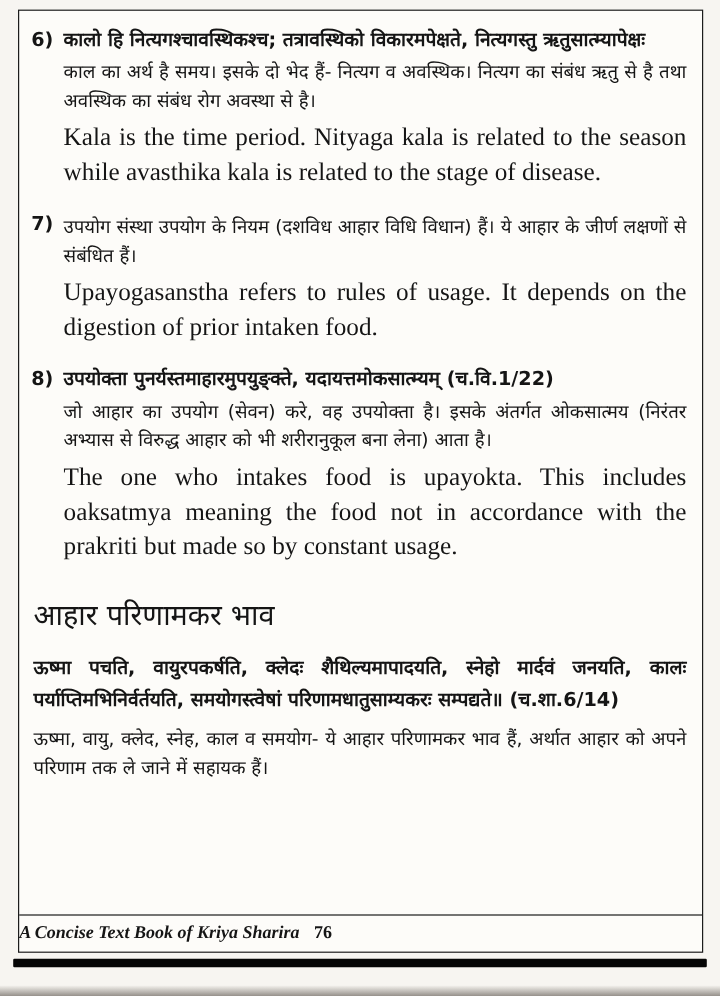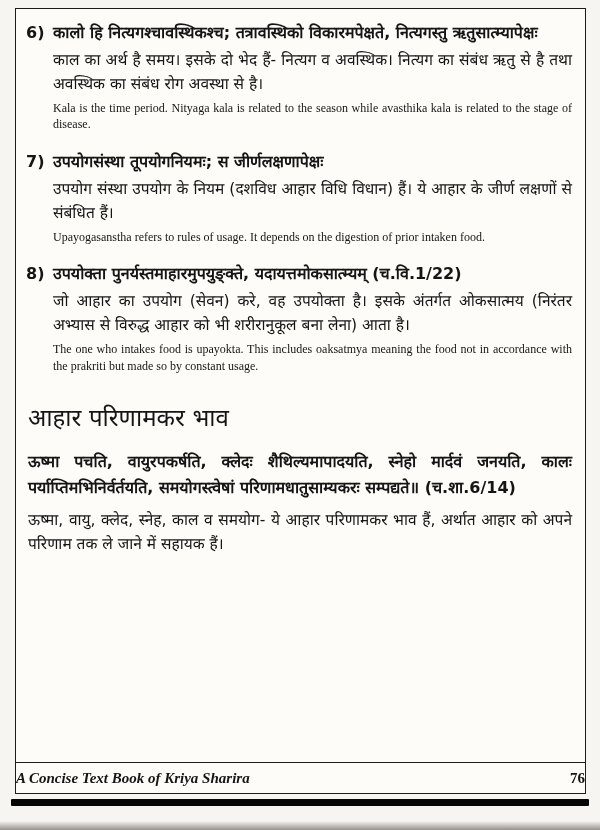--- a/index.html
+++ b/index.html
@@ -36,21 +36,21 @@
     text-align:justify;
   }
   .hindi {
     font-size:15.5px;
     line-height:1.55;
     text-align:justify;
     margin-top:2px;
   }
   .english {
     font-family:"Liberation Serif", serif;
-    font-size:12px;
+    font-size:21px;
     line-height:1.38;
     text-align:justify;
     margin-top:4px;
   }
   .section-heading {
     font-weight:normal;
     font-size:24px;
     margin:26px 0 16px 2px;
   }
   .sutra-block { margin-left:2px; }
@@ -71,21 +71,21 @@
     font-family:"Liberation Serif", serif;
     font-size:15px;
     line-height:1.45;
     text-align:justify;
   }
   .footer {
     border-top:1.5px solid #1c1c1c;
     height:31px;
     display:flex;
     align-items:center;
-    justify-content:space-between;
+    justify-content:flex-start;
     gap:12px;
     font-family:"Liberation Serif", serif;
     font-size:15px;
     font-weight:bold;
   }
   .footer-title { font-style:italic; }
   .footer-pagenum { font-style:normal; }
   .bottom-bar {
     position:absolute;
     left:11px; right:11px;
@@ -112,21 +112,20 @@
       <div class="ibody">
         <p class="sanskrit">कालो हि नित्यगश्चावस्थिकश्च; तत्रावस्थिको विकारमपेक्षते, नित्यगस्तु ऋतुसात्म्यापेक्षः</p>
         <p class="hindi">काल का अर्थ है समय। इसके दो भेद हैं- नित्यग व अवस्थिक। नित्यग का संबंध ऋतु से है तथा अवस्थिक का संबंध रोग अवस्था से है।</p>
         <p class="english">Kala is the time period. Nityaga kala is related to the season while avasthika kala is related to the stage of disease.</p>
       </div>
     </div>
 
     <div class="item">
       <span class="num">7)</span>
       <div class="ibody">
-        <p class="sanskrit">उपयोगसंस्था तूपयोगनियमः; स जीर्णलक्षणापेक्षः</p>
         <p class="hindi">उपयोग संस्था उपयोग के नियम (दशविध आहार विधि विधान) हैं। ये आहार के जीर्ण लक्षणों से संबंधित हैं।</p>
         <p class="english">Upayogasanstha refers to rules of usage. It depends on the digestion of prior intaken food.</p>
       </div>
     </div>
 
     <div class="item">
       <span class="num">8)</span>
       <div class="ibody">
         <p class="sanskrit">उपयोक्ता पुनर्यस्तमाहारमुपयुङ्क्ते, यदायत्तमोकसात्म्यम् (च.वि.1/22)</p>
         <p class="hindi">जो आहार का उपयोग (सेवन) करे, वह उपयोक्ता है। इसके अंतर्गत ओकसात्मय (निरंतर अभ्यास से विरुद्ध आहार को भी शरीरानुकूल बना लेना) आता है।</p>

